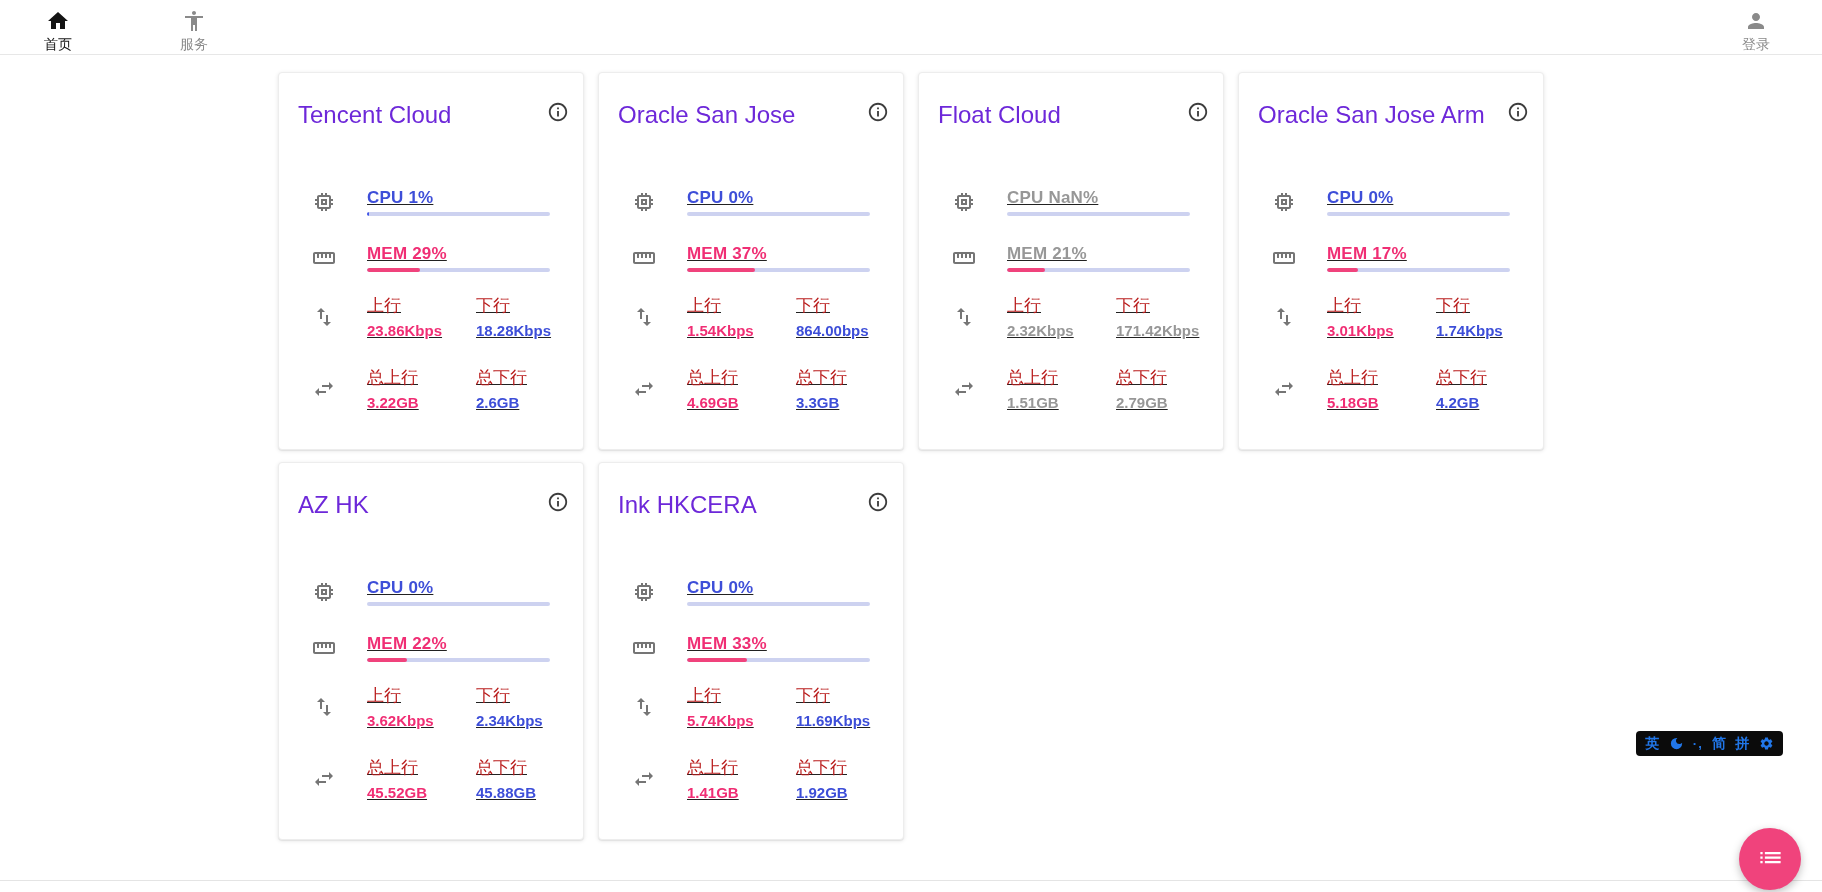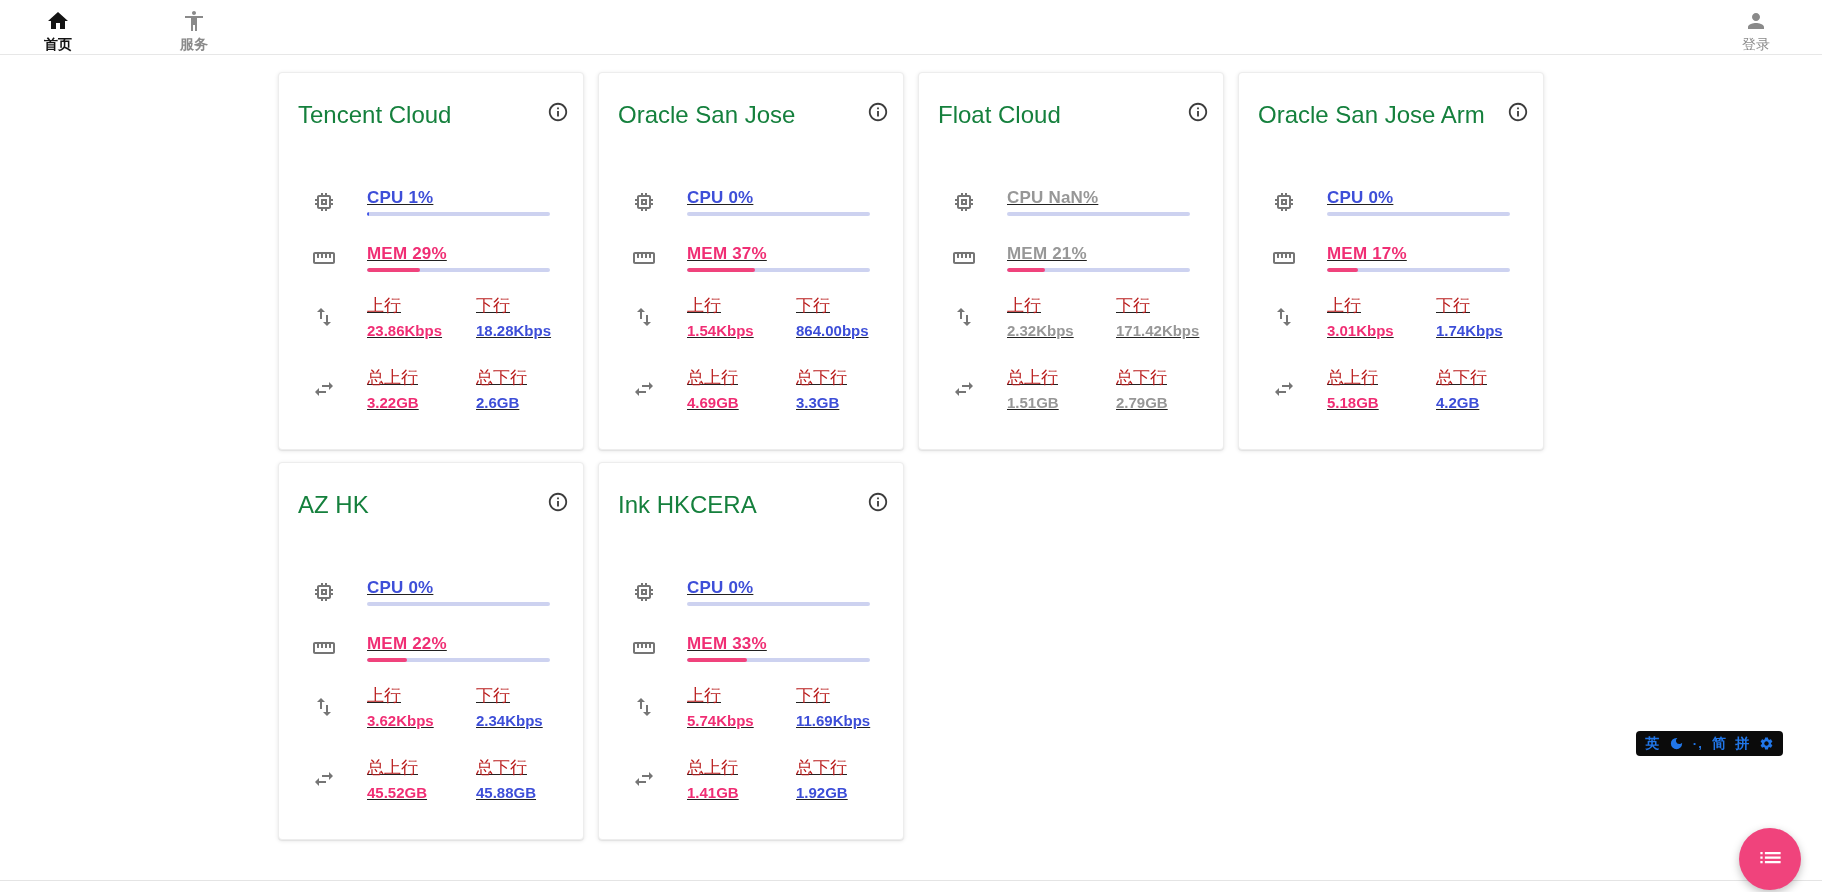--- a/index.html
+++ b/index.html
@@ -10,42 +10,42 @@
     position: relative;
     overflow: hidden;
     color: rgba(0,0,0,.87);
   }
   
   .topnav {
     height: 55px; width: 100%;
     display: flex; align-items: center; justify-content: space-between;
     border-bottom: 1px solid #e7e7e7; background: #fff;
   }
-  .nav-left { display: flex; gap: 88px; margin-left: 34px; font-weight: bold; }
+  .nav-left { display: flex; gap: 88px; margin-left: 34px; }
   .nav-item {
     display: flex; flex-direction: column; align-items: center;
     cursor: pointer; color: #8a8a8a; font-size: 14px; line-height: 16px;
     padding-top: 6px; min-width: 48px;
   }
   .nav-item svg { width: 24px; height: 24px; fill: #8a8a8a; }
   .nav-item.active { color: #141414; }
   .nav-item.active svg { fill: #141414; }
   .nav-right { margin-right: 42px; }
   
   .grid {
     width: 1266px; margin: 17px auto 0;
     display: flex; flex-wrap: wrap; gap: 12px 14px;
   }
   .card {
     width: 306px; height: 378px; background: #fff;
     border: 1px solid #ededed; border-radius: 4px;
     box-shadow: 0 1px 4px rgba(0,0,0,.10), 0 1px 1px rgba(0,0,0,.06);
   }
   .card-head { display: flex; justify-content: space-between; align-items: flex-start; padding: 26px 14px 0 19px; }
-  .card-title { font-size: 24px; font-weight: 400; line-height: 32px; color: #15803d; }
+  .card-title { font-size: 24px; font-weight: 400; line-height: 32px; color: #6d28d9; }
   .info-btn { cursor: pointer; margin-top: 2px; }
   .info-btn svg { width: 22px; height: 22px; fill: #3c3c3c; }
   .card-body { margin-top: 57px; padding: 0 33px; }
   .row { display: flex; align-items: center; text-decoration: underline; }
   .row-icon { width: 24px; height: 24px; margin-right: 31px; flex: none; }
   .row-icon svg { width: 24px; height: 24px; fill: #757575; }
   .meter { flex: 1; }
   .meter-row { margin-bottom: 28px; }
   .meter-row.mem { margin-bottom: 22px; }
   .meter-label { font-size: 17px; font-weight: 700; line-height: 20px; letter-spacing: .2px; }

